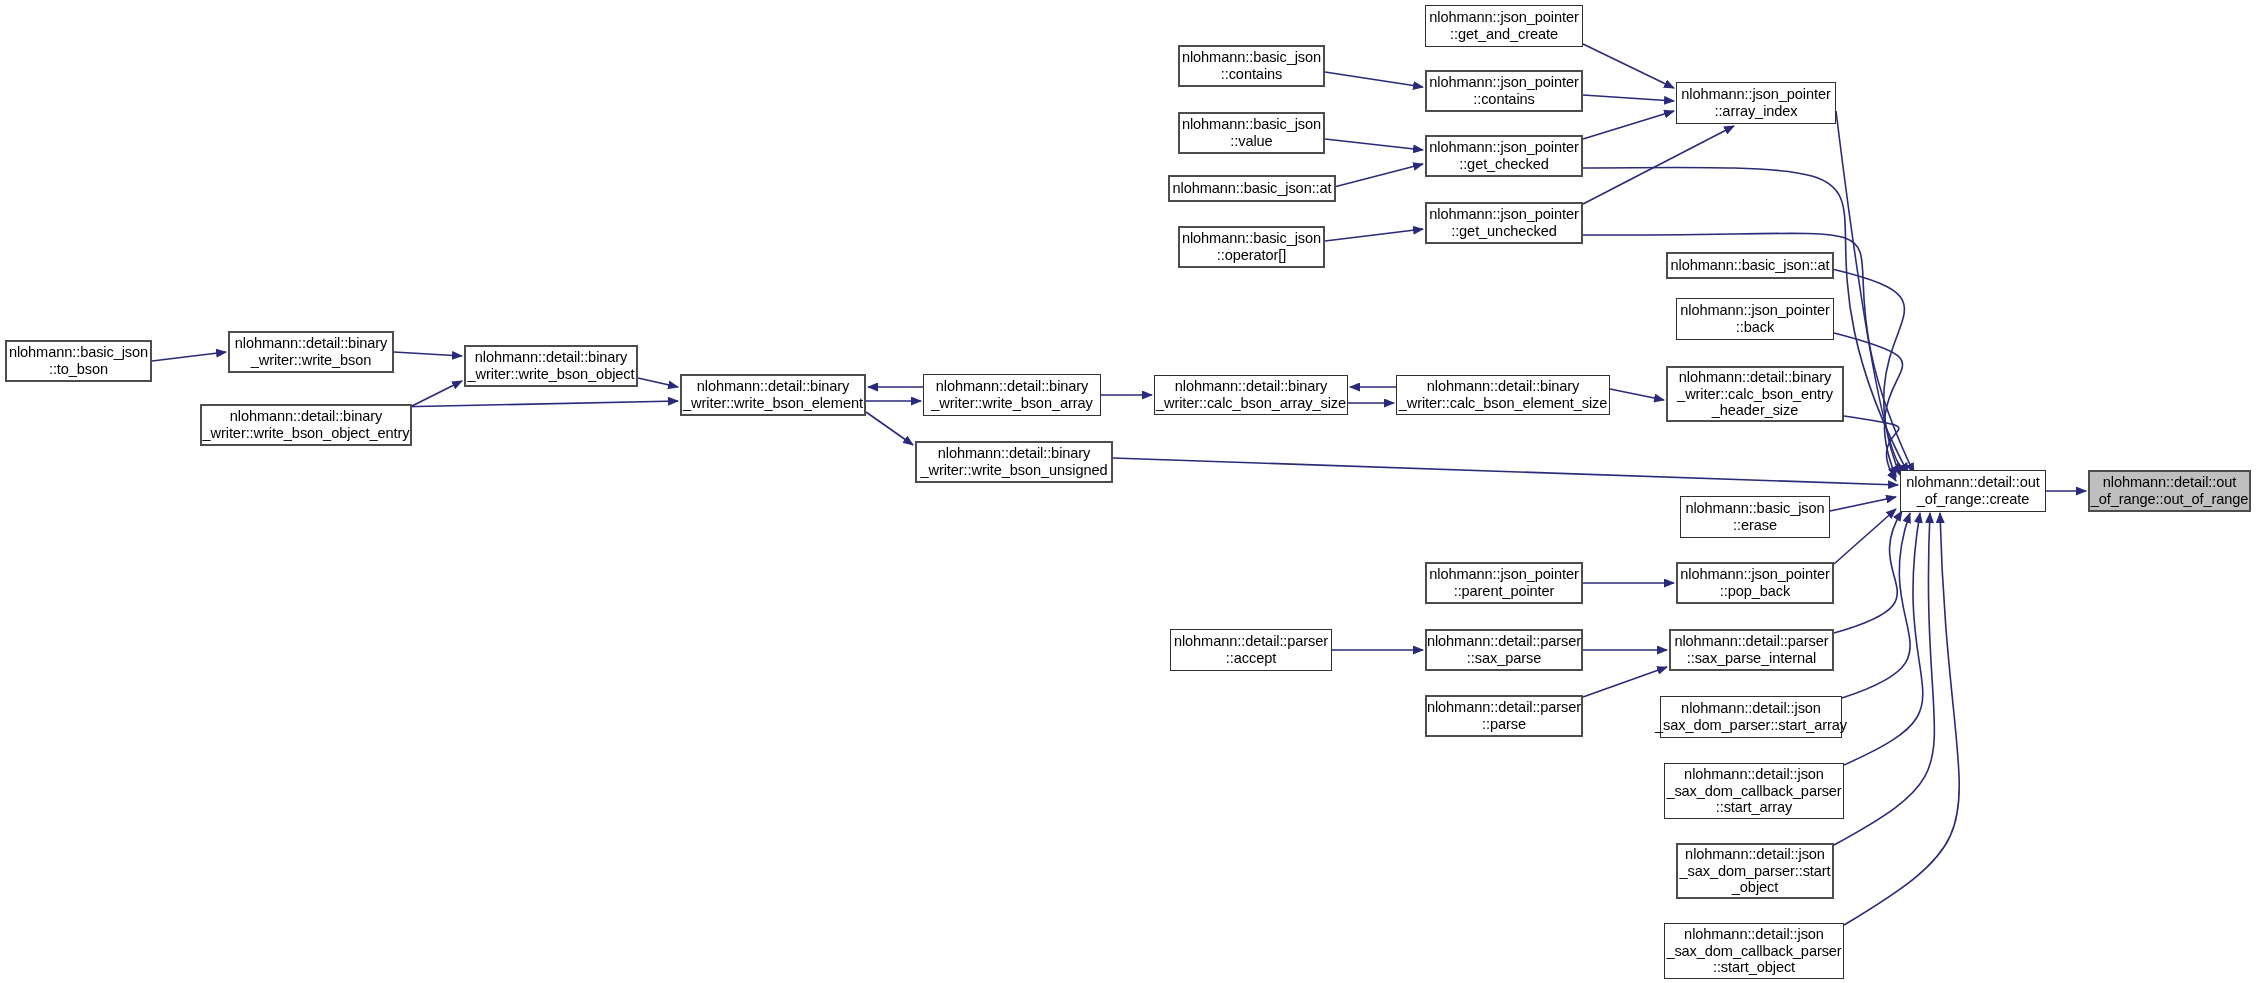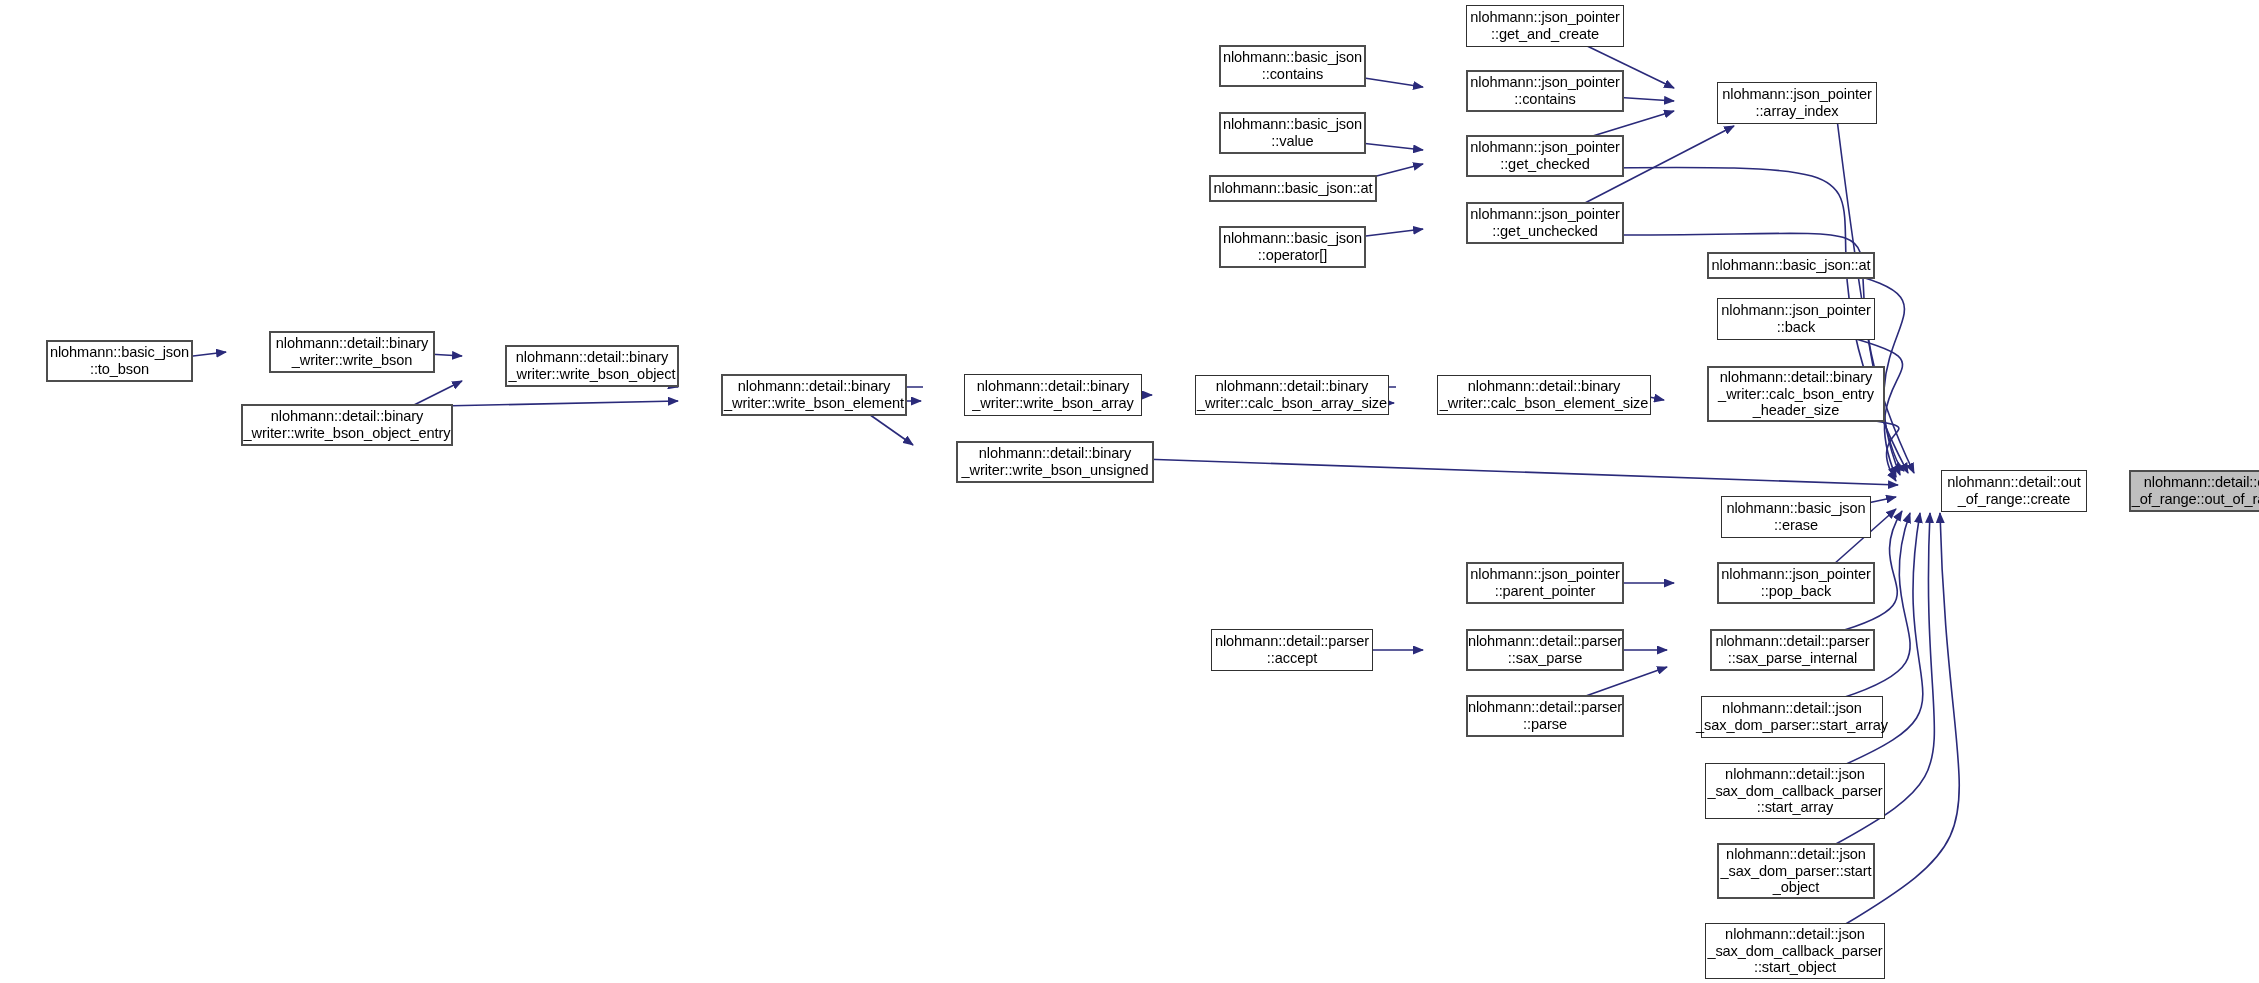--- a/index.html
+++ b/index.html
@@ -31,21 +31,20 @@
     display: flex;
     align-items: center;
     justify-content: center;
     text-align: center;
     line-height: 1.16;
     color: #000000;
     font-size: 14.6px;
     letter-spacing: -0.1px;
     white-space: pre-line;
     padding: 0 3px;
-    margin-left: 41px;
   }
   .node.thick {
     border: 2px solid #4d4d4d;
   }
   .node.highlight {
     background: #bfbfbf;
     border: 2px solid #4d4d4d;
   }
 </style>
 </head>

